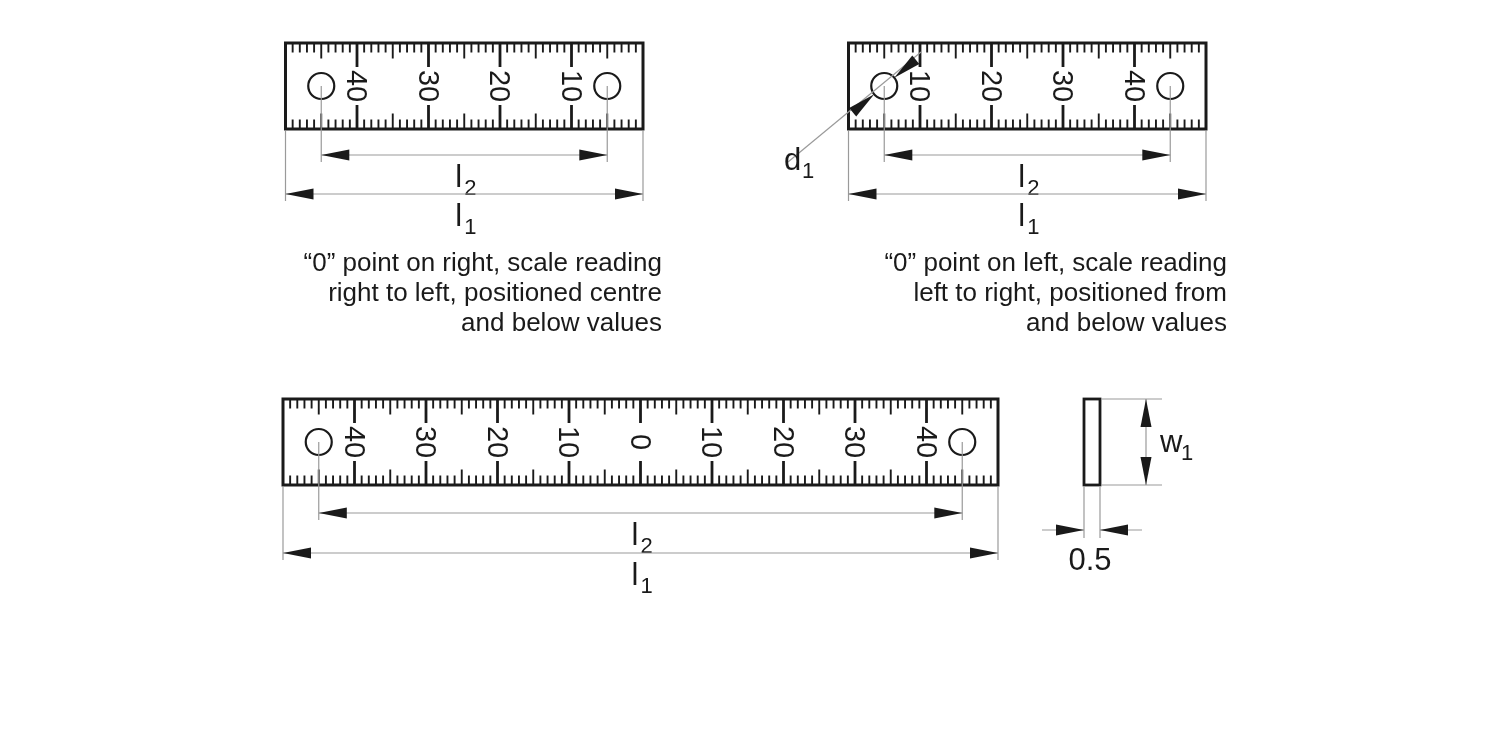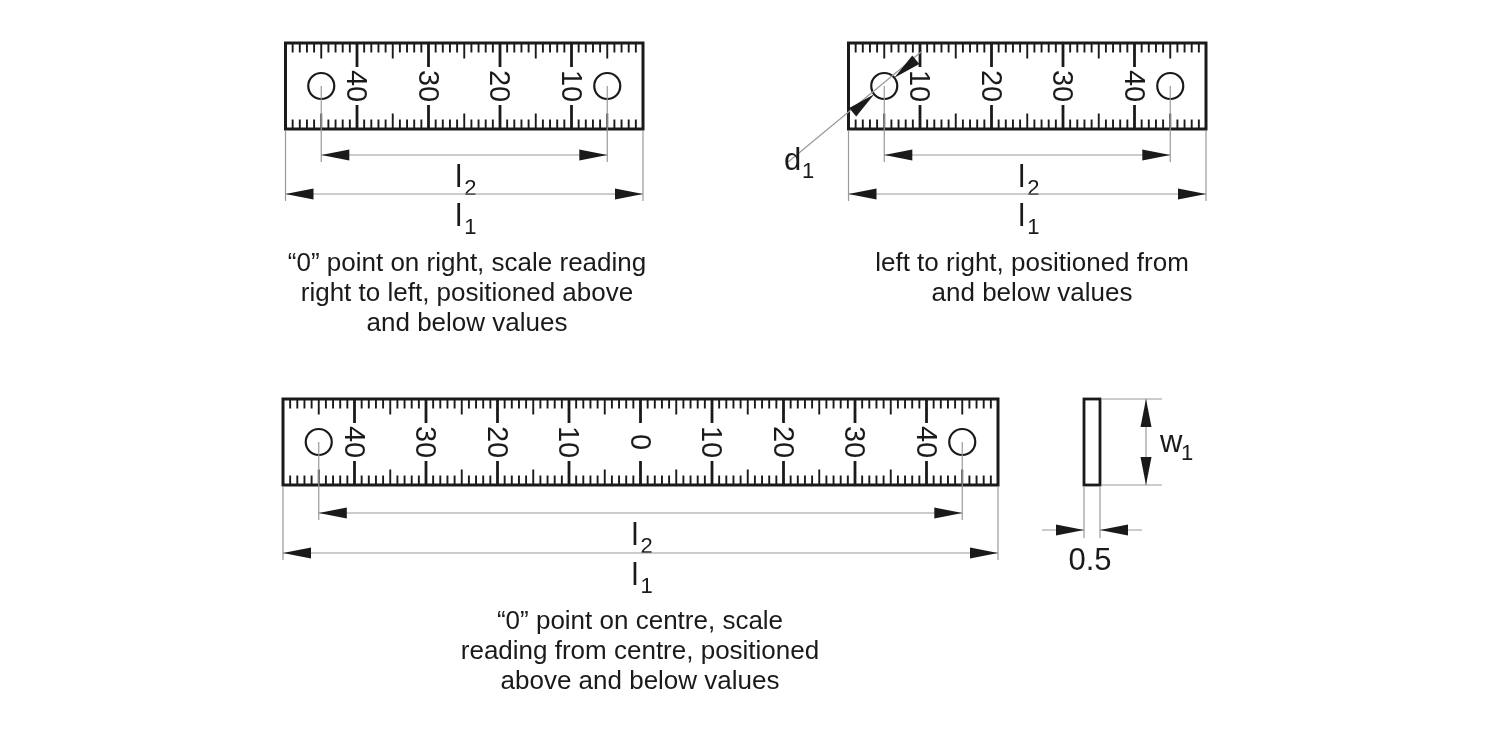--- a/index.html
+++ b/index.html
@@ -1,20 +1,20 @@
 <!DOCTYPE html>
 <html><head>
 <meta charset="utf-8">
 <style>
   html,body{margin:0;padding:0;background:#ffffff;}
   .stage{position:relative;width:1500px;height:750px;background:#ffffff;overflow:hidden;
          font-family:"Liberation Sans", sans-serif;}
   #drawing{position:absolute;left:0;top:0;}
   svg text{font-family:"Liberation Sans", sans-serif;fill:#1a1a1a;}
-  .caption{position:absolute;width:390px;text-align:center;font-size:26px;line-height:30px;
+  .caption{position:absolute;width:390px;text-align:right;font-size:26px;line-height:30px;
            color:#1a1a1a;}
   #cap1{left:272px;top:247px;}
   #cap2{left:837px;top:247px;}
   #cap3{left:445px;top:605px;}
 </style>
 </head>
 <body>
 
 <div class="stage">
 
@@ -526,28 +526,24 @@
         <line x1="1042" y1="530" x2="1084" y2="530" stroke="#9a9a9a" stroke-width="1.2"></line>
         <line x1="1100" y1="530" x2="1142" y2="530" stroke="#9a9a9a" stroke-width="1.2"></line>
         <polygon points="1084.0,530.0 1056.0,535.5 1056.0,524.5" fill="#1a1a1a"></polygon>
         <polygon points="1100.0,530.0 1128.0,524.5 1128.0,535.5" fill="#1a1a1a"></polygon>
         <text x="1090" y="570" font-size="31" text-anchor="middle">0.5</text>
       </g>
     </svg>
 
   <div class="caption" id="cap1">
     <div>“0” point on right, scale reading</div>
-    <div>right to left, positioned above</div>
+    <div>right to left, positioned centre</div>
     <div>and below values</div>
   </div>
 
   <div class="caption" id="cap2">
+    <div>“0” point on left, scale reading</div>
     <div>left to right, positioned from</div>
     <div>and below values</div>
   </div>
 
-  <div class="caption" id="cap3">
-    <div>“0” point on centre, scale</div>
-    <div>reading from centre, positioned</div>
-    <div>above and below values</div>
-  </div>
 
 </div>
 
 </body></html>

